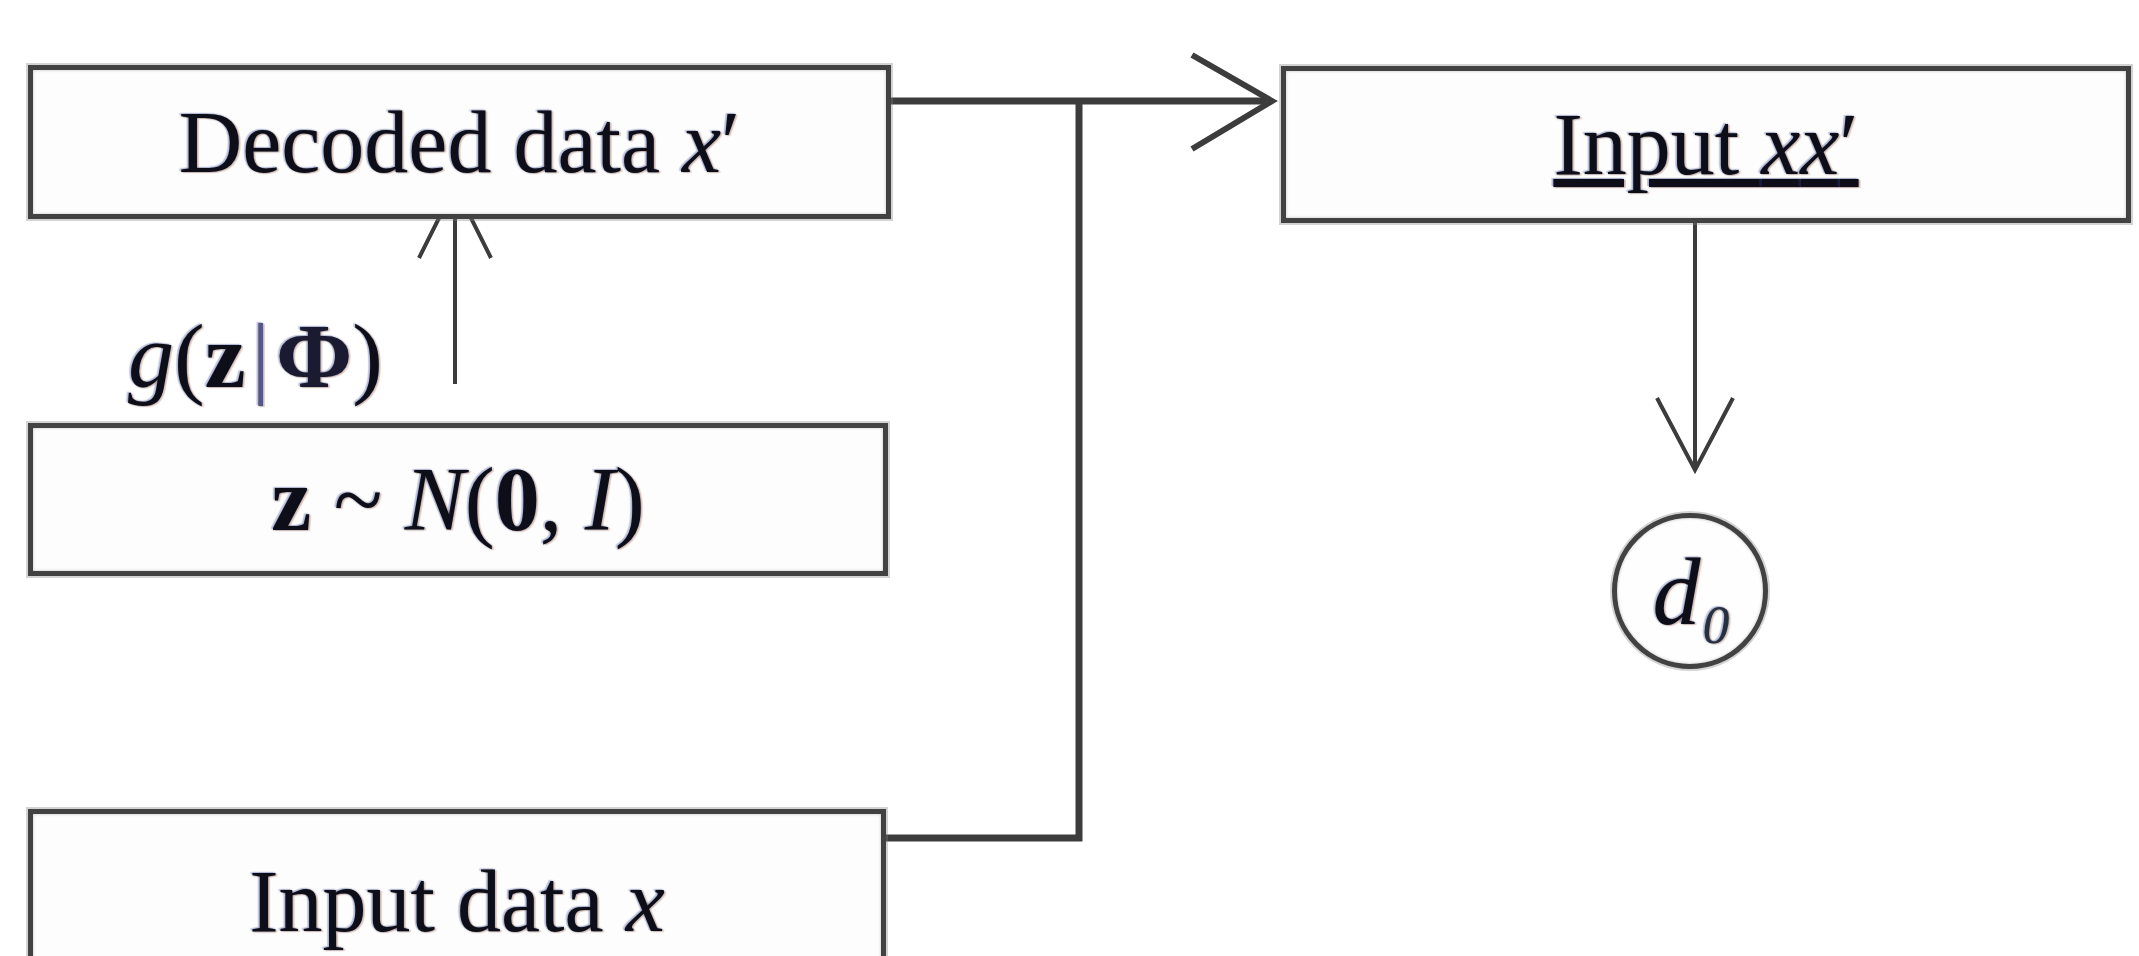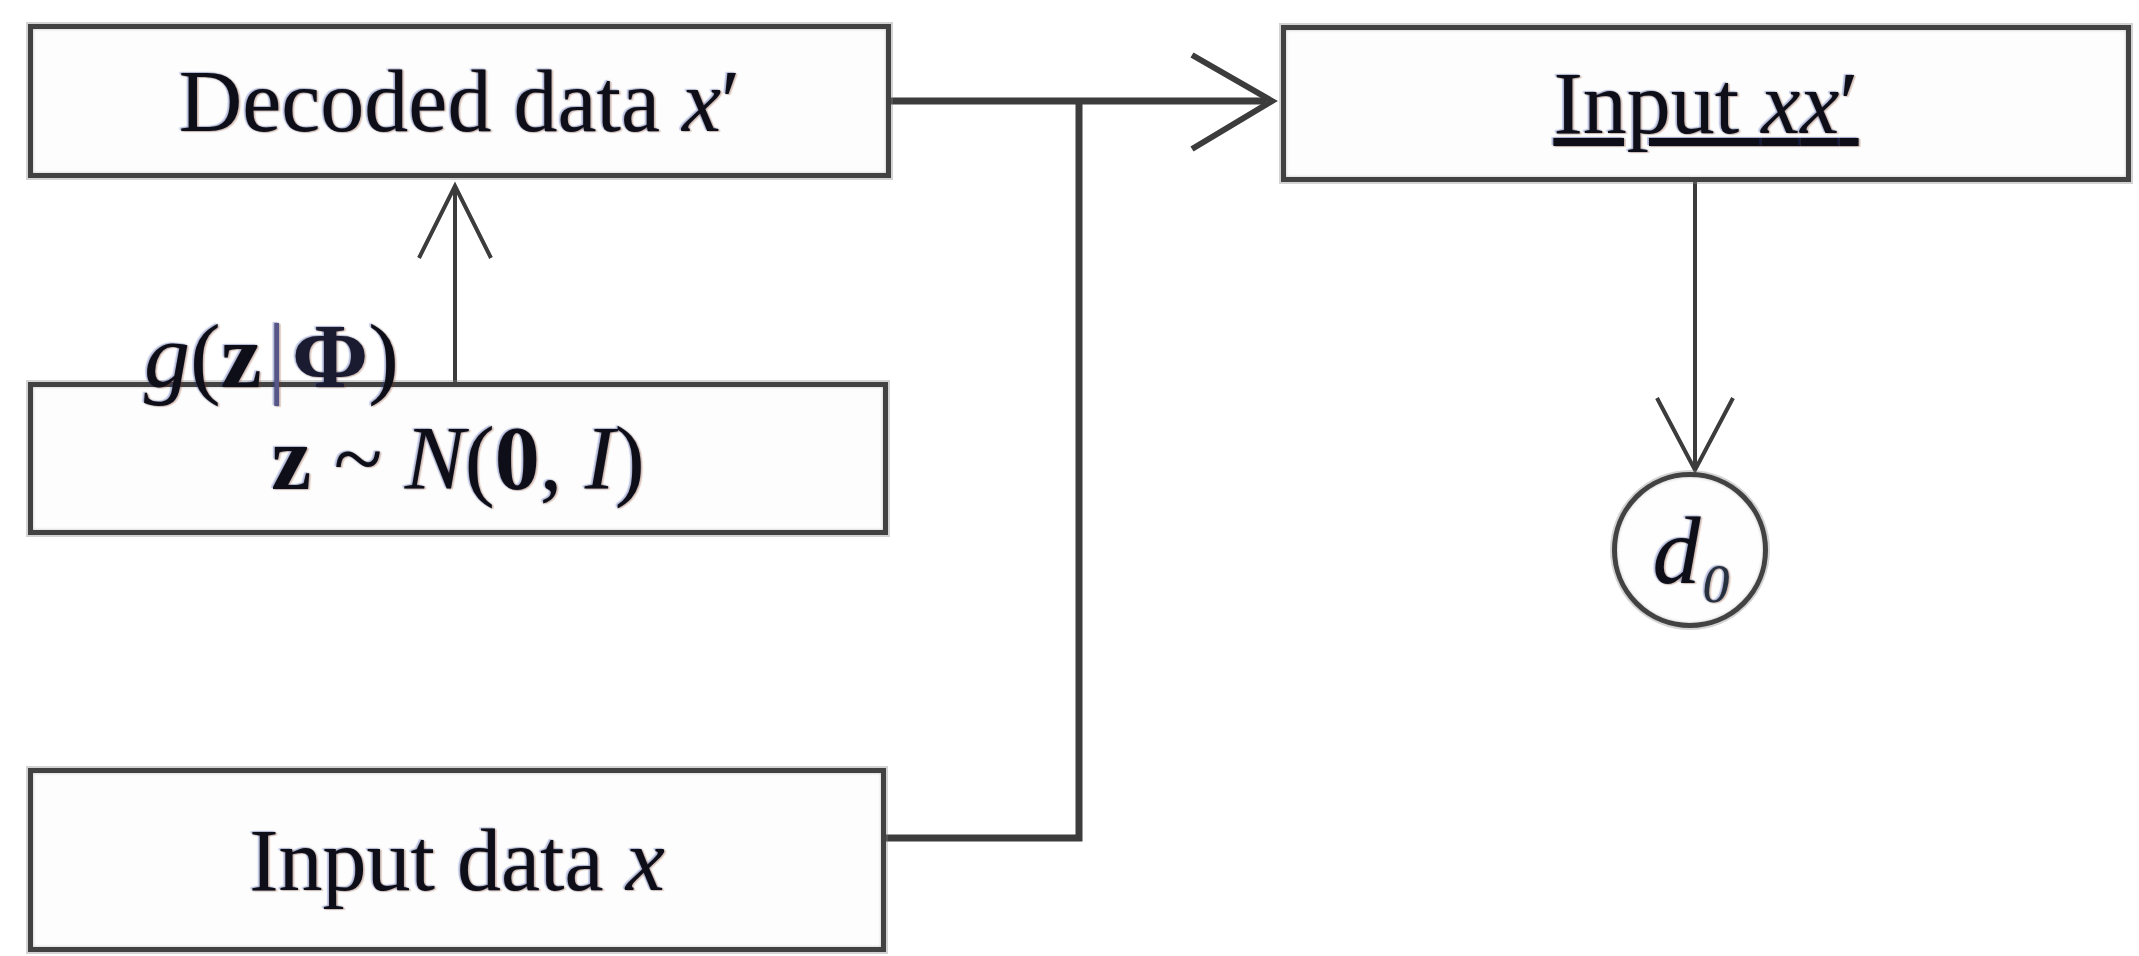--- a/index.html
+++ b/index.html
@@ -24,39 +24,40 @@
   .node {
     position: absolute;
     box-sizing: border-box;
     background: #fdfdfd;
     border: 5px solid #424242;
     box-shadow: 0 0 0 2px rgba(130,130,130,0.35), inset 0 0 3px rgba(0,0,0,0.25);
     display: flex;
     align-items: center;
     justify-content: center;
     white-space: pre;
+    margin-top: 41px;
   }
   .node-a { left: 28px;   top: 24px;  width: 863px; height: 154px; font-size: 88px; }
   .node-b { left: 28px;   top: 382px; width: 860px; height: 153px; font-size: 90px; }
   .node-c { left: 28px;   top: 768px; width: 858px; height: 184px; font-size: 88px; }
   .node-d { left: 1281px; top: 25px;  width: 850px; height: 157px; font-size: 88px; text-decoration: underline; }
   .node-circle {
     left: 1612px; top: 472px;
     width: 156px; height: 156px;
     border-radius: 50%;
     border-width: 5px;
     font-size: 96px;
     background: #fefefe;
   }
   .edge-label {
     position: absolute;
     white-space: pre;
     line-height: 1;
   }
-  .g-label { left: 52px;   top: 218px; font-size: 92px; }
+  .g-label { left: 36px;   top: 218px; font-size: 92px; }
   .d-label { left: 1752px; top: 272px; font-size: 84px; }
   .it   { font-style: italic; }
   .bd   { font-weight: bold; }
   .bar  { color: #565689; margin: 0 6px; }
   .sym  { color: #1a1a30; }
   .fuzzy, .node, .edge-label {
     text-shadow:
       0 0 2px rgba(25,25,50,0.55),
       2px 1px 1px rgba(160,70,25,0.22),
       -2px -1px 1px rgba(45,70,185,0.25);

